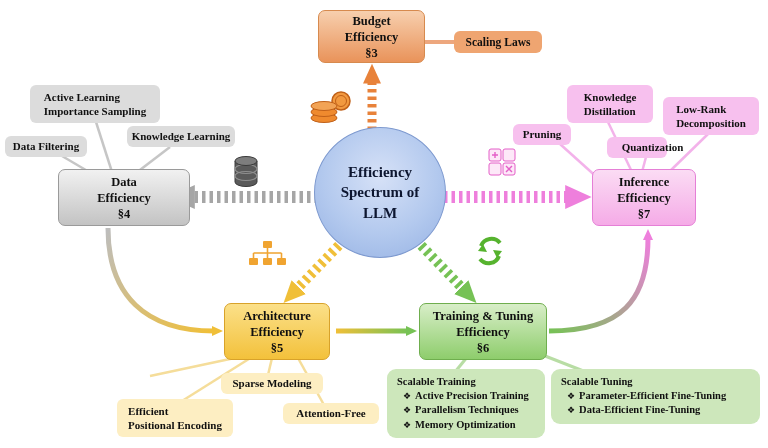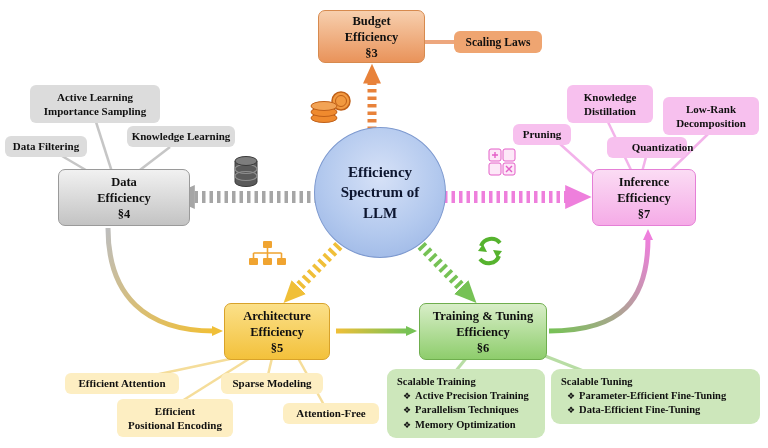--- a/index.html
+++ b/index.html
@@ -30,36 +30,36 @@
     background:linear-gradient(180deg,#f1f1f1,#c3c3c3); border:1px solid #9a9a9a; }
   .inference-box { left:592px; top:169px; width:104px; height:57px;
     background:linear-gradient(180deg,#fbdcf4,#f5abe7); border:1px solid #e57fd6; }
   .architecture-box { left:224px; top:303px; width:106px; height:57px;
     background:linear-gradient(180deg,#fbe089,#f3c13b); border:1px solid #d8a22a; }
   .training-box { left:419px; top:303px; width:128px; height:57px;
     background:linear-gradient(180deg,#d8eec8,#8ecd6c); border:1px solid #6fae4e; }
 
   .sat {
     border-radius:6px; display:flex; align-items:center; justify-content:center;
-    text-align:center; font-weight:bold; font-size:11px; line-height:1.3;
+    text-align:left; font-weight:bold; font-size:11px; line-height:1.3;
     white-space:pre-line; padding:1px 4px;
   }
   .sat-gray   { background:#dcdcdc; }
   .sat-orange { background:#efa571; }
   .sat-pink   { background:#f7c0ee; }
   .sat-yellow { background:#fdeec2; }
 
   .sat-scaling      { left:454px; top:31px;  width:88px;  height:22px; font-size:11.5px; }
   .sat-active       { left:30px;  top:85px;  width:130px; height:38px; }
   .sat-filtering    { left:5px;   top:136px; width:82px;  height:21px; }
   .sat-curriculum   { left:127px; top:126px; width:108px; height:21px; }
   .sat-knowledge    { left:567px; top:85px;  width:86px;  height:38px; }
   .sat-lowrank      { left:663px; top:97px;  width:96px;  height:38px; }
   .sat-pruning      { left:513px; top:124px; width:58px;  height:21px; }
-  .sat-quant        { left:607px; top:137px; width:80px;  height:21px;padding-left:35px; }
+  .sat-quant        { left:607px; top:137px; width:60px;  height:21px;padding-left:35px; }
   .sat-effattn      { left:65px;  top:373px; width:114px; height:21px; }
   .sat-sparse       { left:221px; top:373px; width:102px; height:21px; }
   .sat-effpos       { left:117px; top:399px; width:116px; height:38px; }
   .sat-attnfree     { left:283px; top:403px; width:96px;  height:21px; }
 
   .detail {
     background:#cde7bb; border-radius:9px; padding:6px 8px 6px 10px;
     font-size:10.5px; font-weight:bold; line-height:1.35;
   }
   .detail-training { left:387px; top:369px; width:158px; }
@@ -200,21 +200,20 @@
   <div class="sat sat-gray sat-active">Active Learning
 Importance Sampling</div>
   <div class="sat sat-gray sat-filtering">Data Filtering</div>
   <div class="sat sat-gray sat-curriculum">Knowledge Learning</div>
   <div class="sat sat-pink sat-knowledge">Knowledge
 Distillation</div>
   <div class="sat sat-pink sat-lowrank">Low-Rank
 Decomposition</div>
   <div class="sat sat-pink sat-pruning">Pruning</div>
   <div class="sat sat-pink sat-quant">Quantization</div>
-  <div class="sat sat-yellow sat-effattn">Efficient Attention</div>
   <div class="sat sat-yellow sat-sparse">Sparse Modeling</div>
   <div class="sat sat-yellow sat-effpos">Efficient
 Positional Encoding</div>
   <div class="sat sat-yellow sat-attnfree">Attention-Free</div>
 
   <div class="detail detail-training">
     <div class="dtitle">Scalable Training</div>
     <div class="ditem">
       <span class="bullet">❖</span>
       <span>Active Precision Training</span>

